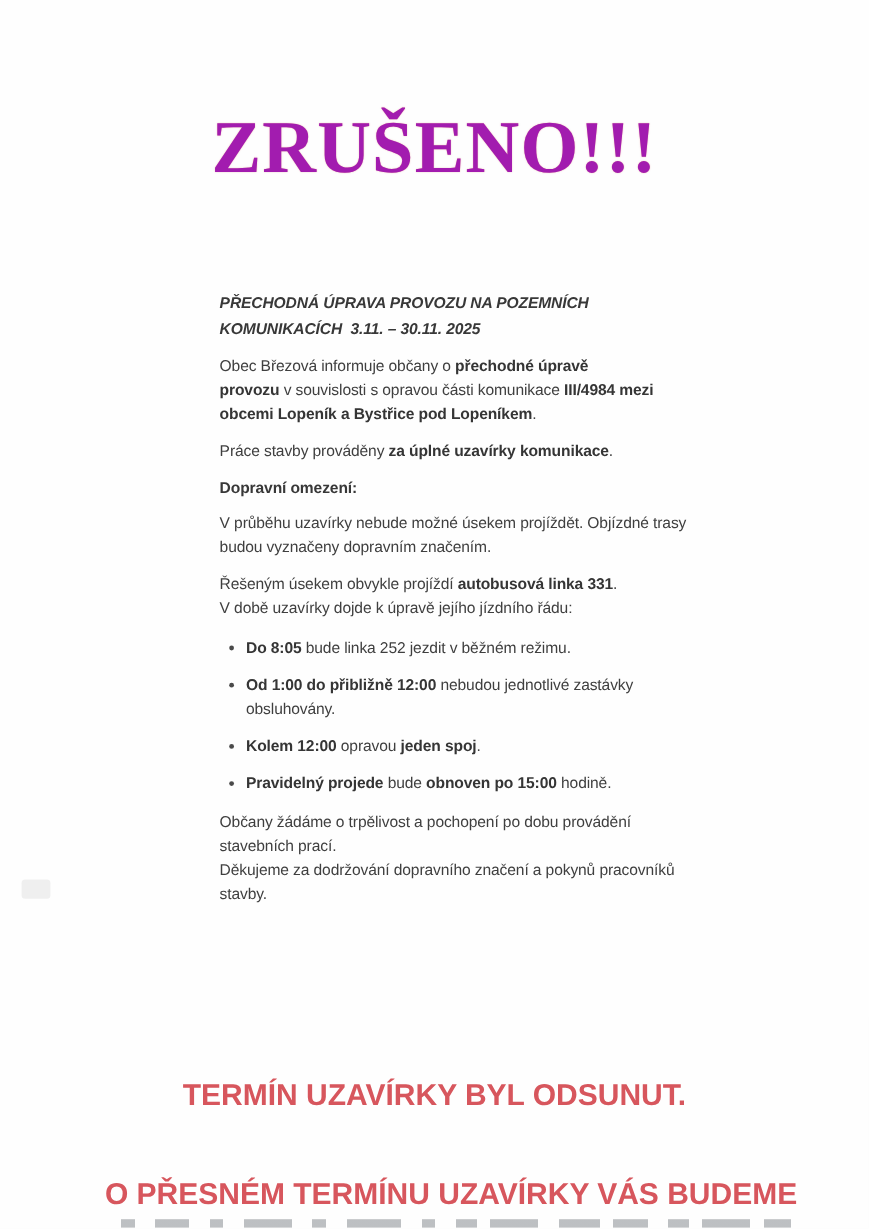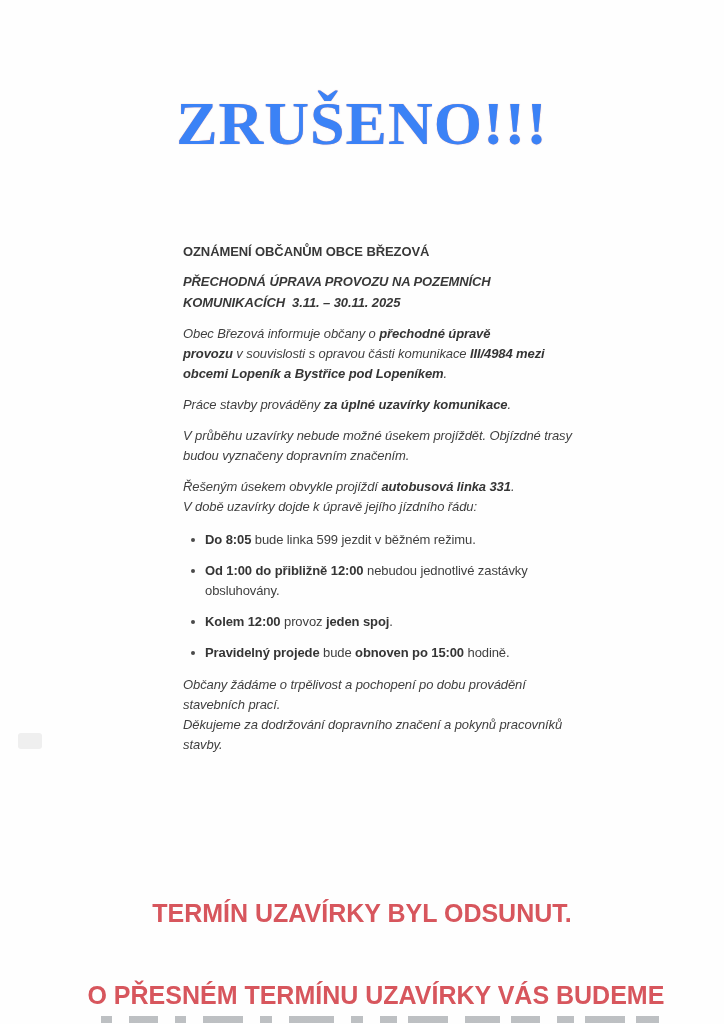--- a/index.html
+++ b/index.html
@@ -15,39 +15,39 @@
 
   
   .banner{
     position:absolute;
     top:88px;left:0;right:0;
     text-align:center;
     font-family:"Liberation Serif","DejaVu Serif",serif;
     font-weight:700;
     font-size:62px;
     letter-spacing:1px;
-    color:#3b82f6;
+    color:#a21caf;
     text-shadow:0 0 1px rgba(205,58,65,.55);
   }
 
   
   .content{
     position:absolute;
     top:242px;left:183px;width:440px;
     font-size:13px;
     line-height:20px;
     letter-spacing:-.1px;
     color:#3f3f3f;
   }
   .pre{white-space:pre-wrap;}
   .h1,.h2,.h3{font-weight:700;color:#383838;}
   .h1{margin:0 0 9px 0;}
   .h2{margin:0 0 11px 0;line-height:21px;font-style:italic;}
   .h3{margin:11px 0 9px 0;}
-  .p{margin:0 0 11px 0;font-style:italic;}
+  .p{margin:0 0 11px 0;}
   .b{font-weight:700;color:#353535;}
   ul.bullets{
     list-style:none;
     margin:13px 0 12px 0;
     padding:0 0 0 22px;
   }
   ul.bullets li{
     position:relative;
     margin-bottom:11px;
   }
@@ -101,44 +101,44 @@
 </style>
 </head>
 <body>
 
 <div class="page">
 
   <div class="banner">ZRUŠENO!!!</div>
 
   <div class="content">
 
-    <div class="h1 pre">OZNÁMENÍ OBČANŮM OBCE BŘEZOVÁ</div>
 
     <div class="h2 pre">PŘECHODNÁ ÚPRAVA PROVOZU NA POZEMNÍCH
 KOMUNIKACÍCH  3.11. – 30.11. 2025</div>
 
     <div class="p pre"><span>Obec Březová informuje občany o </span><span class="b">přechodné úpravě
 provozu</span><span> v souvislosti s opravou části komunikace </span><span class="b">III/4984 mezi
 obcemi Lopeník a Bystřice pod Lopeníkem</span><span>.</span></div>
 
     <div class="p pre"><span>Práce stavby prováděny </span><span class="b">za úplné uzavírky komunikace</span><span>.</span></div>
 
+    <div class="h3 pre">Dopravní omezení:</div>
 
     <div class="p pre">V průběhu uzavírky nebude možné úsekem projíždět. Objízdné trasy
 budou vyznačeny dopravním značením.</div>
 
 
     <div class="p pre"><span>Řešeným úsekem obvykle projíždí </span><span class="b">autobusová linka 331</span><span>.
 V době uzavírky dojde k úpravě jejího jízdního řádu:</span></div>
 
     <ul class="bullets">
-      <li class="pre"><span class="b">Do 8:05</span><span> bude linka 599 jezdit v běžném režimu.</span></li>
+      <li class="pre"><span class="b">Do 8:05</span><span> bude linka 252 jezdit v běžném režimu.</span></li>
       <li class="pre"><span class="b">Od 1:00 do přibližně 12:00</span><span> nebudou jednotlivé zastávky
 obsluhovány.</span></li>
-      <li class="pre"><span class="b">Kolem 12:00</span><span> provoz </span><span class="b">jeden spoj</span><span>.</span></li>
+      <li class="pre"><span class="b">Kolem 12:00</span><span> opravou </span><span class="b">jeden spoj</span><span>.</span></li>
       <li class="pre"><span class="b">Pravidelný projede</span><span> bude </span><span class="b">obnoven po 15:00</span><span> hodině.</span></li>
     </ul>
 
     <div class="p pre">Občany žádáme o trpělivost a pochopení po dobu provádění
 stavebních prací.
 Děkujeme za dodržování dopravního značení a pokynů pracovníků
 stavby.</div>
 
   </div>
 

